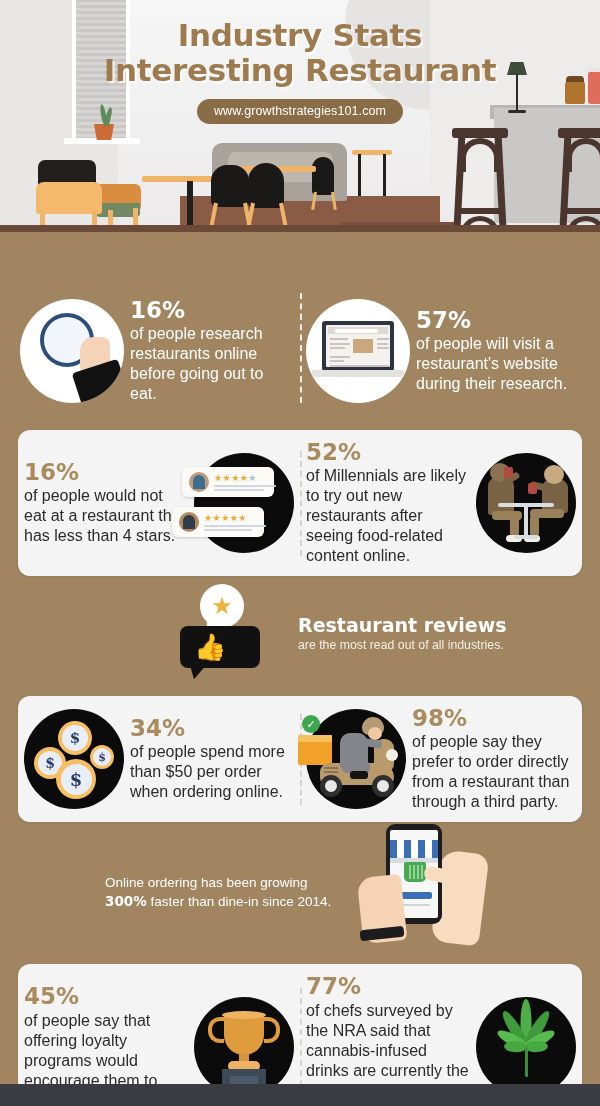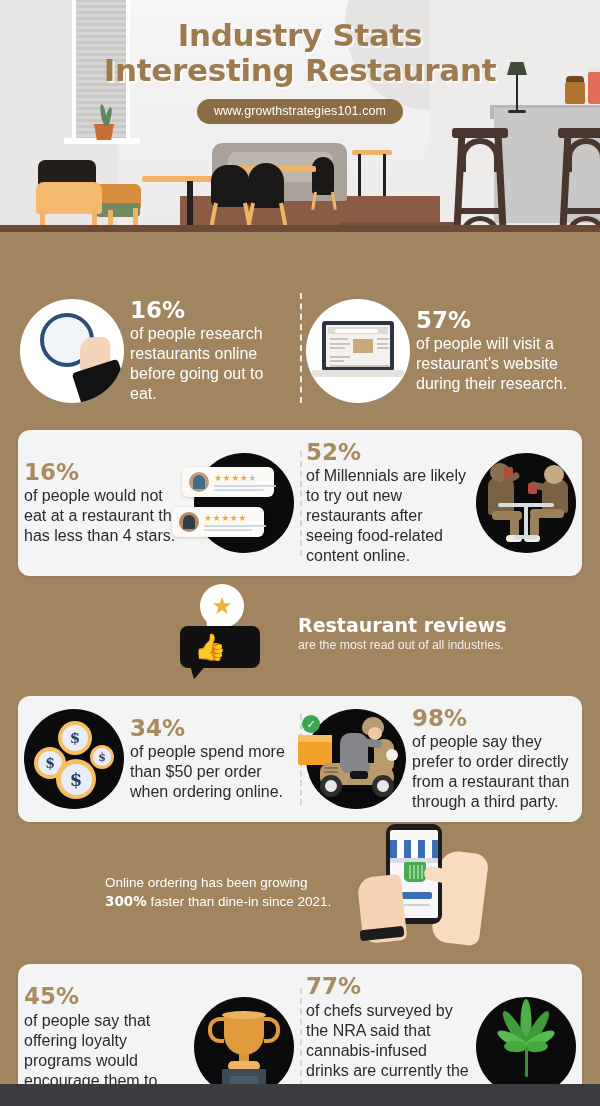--- a/index.html
+++ b/index.html
@@ -688,21 +688,21 @@
       <div class="stat-text">
         <div class="stat-num tan">98%</div>
         <div class="stat-desc dark">of people say they prefer to order directly from a restaurant than through a third party.</div>
       </div>
     </div>
   </div>
 
   <div class="ordering-banner">
     <div class="ordering-text">
       <div class="ordering-l1">Online ordering has been growing</div>
-      <div class="ordering-l2"><b>300%</b><span> faster than dine-in since 2021.</span></div>
+      <div class="ordering-l2"><b>300%</b><span> faster than dine-in since 2014.</span></div>
     </div>
     <div class="phone-wrap">
       <div class="hand-r"></div>
       <div class="phone-body">
         <div class="phone-screen">
           <div class="awning"></div>
           <div class="awning-edge"></div>
           <div class="cart-icon"></div>
           <div class="phone-btn"></div>
           <div class="phone-ln" style="left:8px;top:74px;width:32px;"></div>

